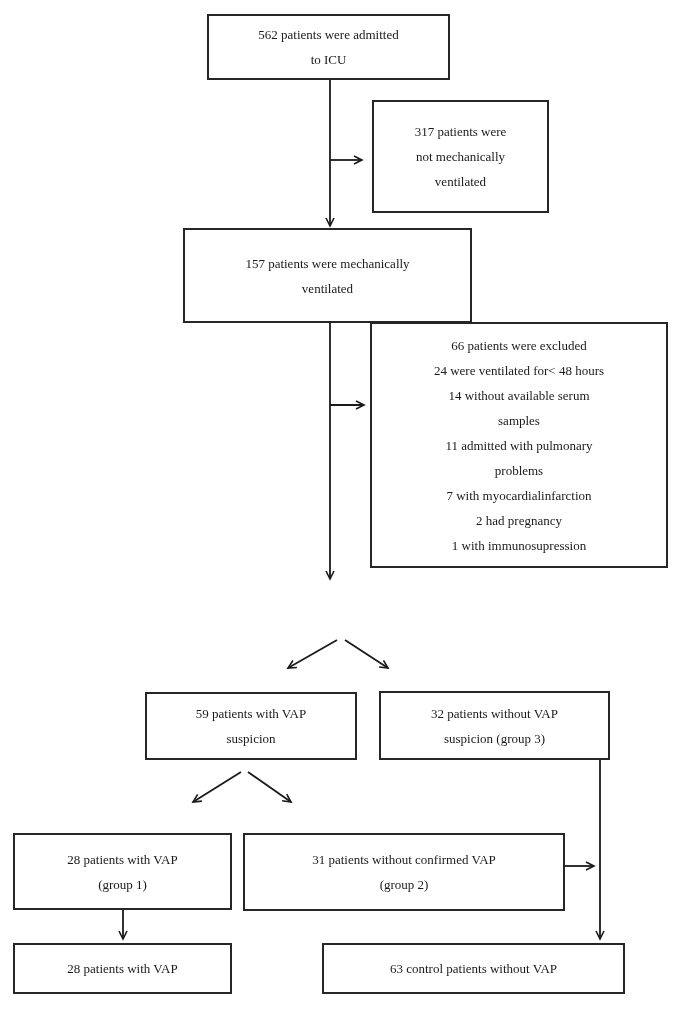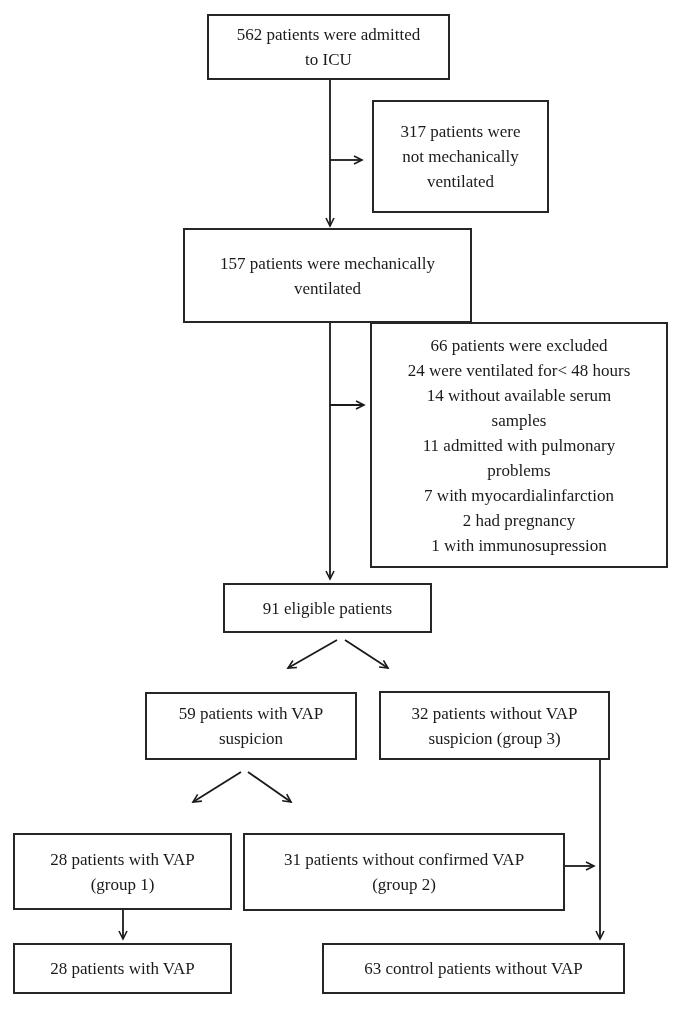--- a/index.html
+++ b/index.html
@@ -25,21 +25,21 @@
   .node {
     position: absolute;
     box-sizing: border-box;
     border: 2px solid #262626;
     background: #ffffff;
     display: flex;
     align-items: center;
     justify-content: center;
     text-align: center;
     white-space: pre-line;
-    font-size: 17px;
+    font-size: 13px;
     line-height: 25px;
     padding: 2px 4px;
   }
   
   .n-admitted      { left: 207px; top: 14px;  width: 243px; height: 66px; }
   .n-notvent       { left: 372px; top: 100px; width: 177px; height: 113px; }
   .n-ventilated    { left: 183px; top: 228px; width: 289px; height: 95px; }
   .n-excluded      { left: 370px; top: 322px; width: 298px; height: 246px; }
   .n-eligible      { left: 223px; top: 583px; width: 209px; height: 50px; }
   .n-suspicion     { left: 145px; top: 692px; width: 212px; height: 68px; }
@@ -84,21 +84,20 @@
 ventilated</div>
   <div class="node n-excluded">66 patients were excluded
 24 were ventilated for&lt; 48 hours
 14 without available serum
 samples
 11 admitted with pulmonary
 problems
 7 with myocardialinfarction
 2 had pregnancy
 1 with immunosupression</div>
-  <div class="node n-eligible">91 eligible patients</div>
   <div class="node n-suspicion">59 patients with VAP
 suspicion</div>
   <div class="node n-nosuspicion">32 patients without VAP
 suspicion (group 3)</div>
   <div class="node n-group1">28 patients with VAP
 (group 1)</div>
   <div class="node n-group2">31 patients without confirmed VAP
 (group 2)</div>
   <div class="node n-vapfinal">28 patients with VAP</div>
   <div class="node n-controlfinal">63 control patients without VAP</div>

